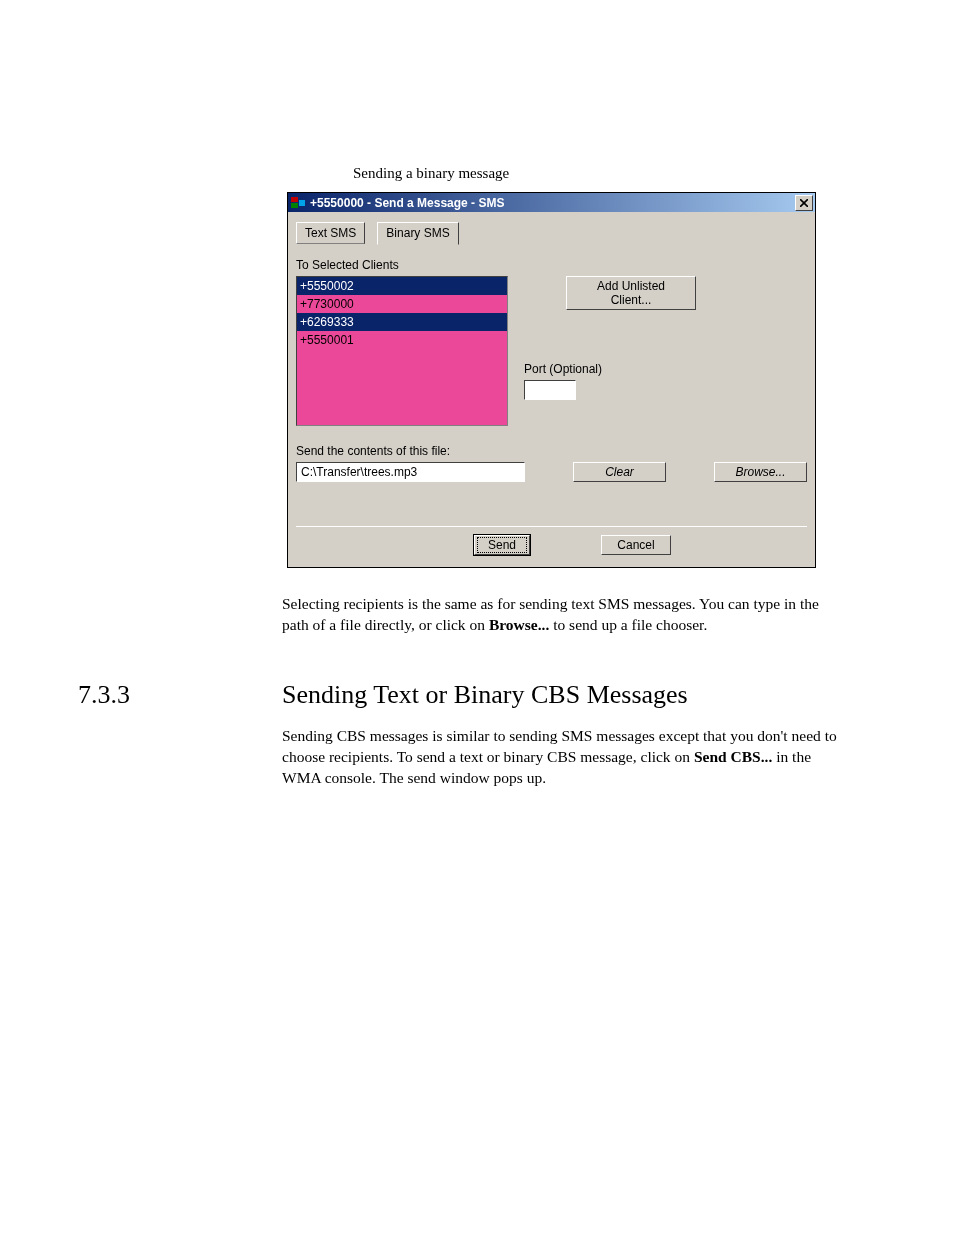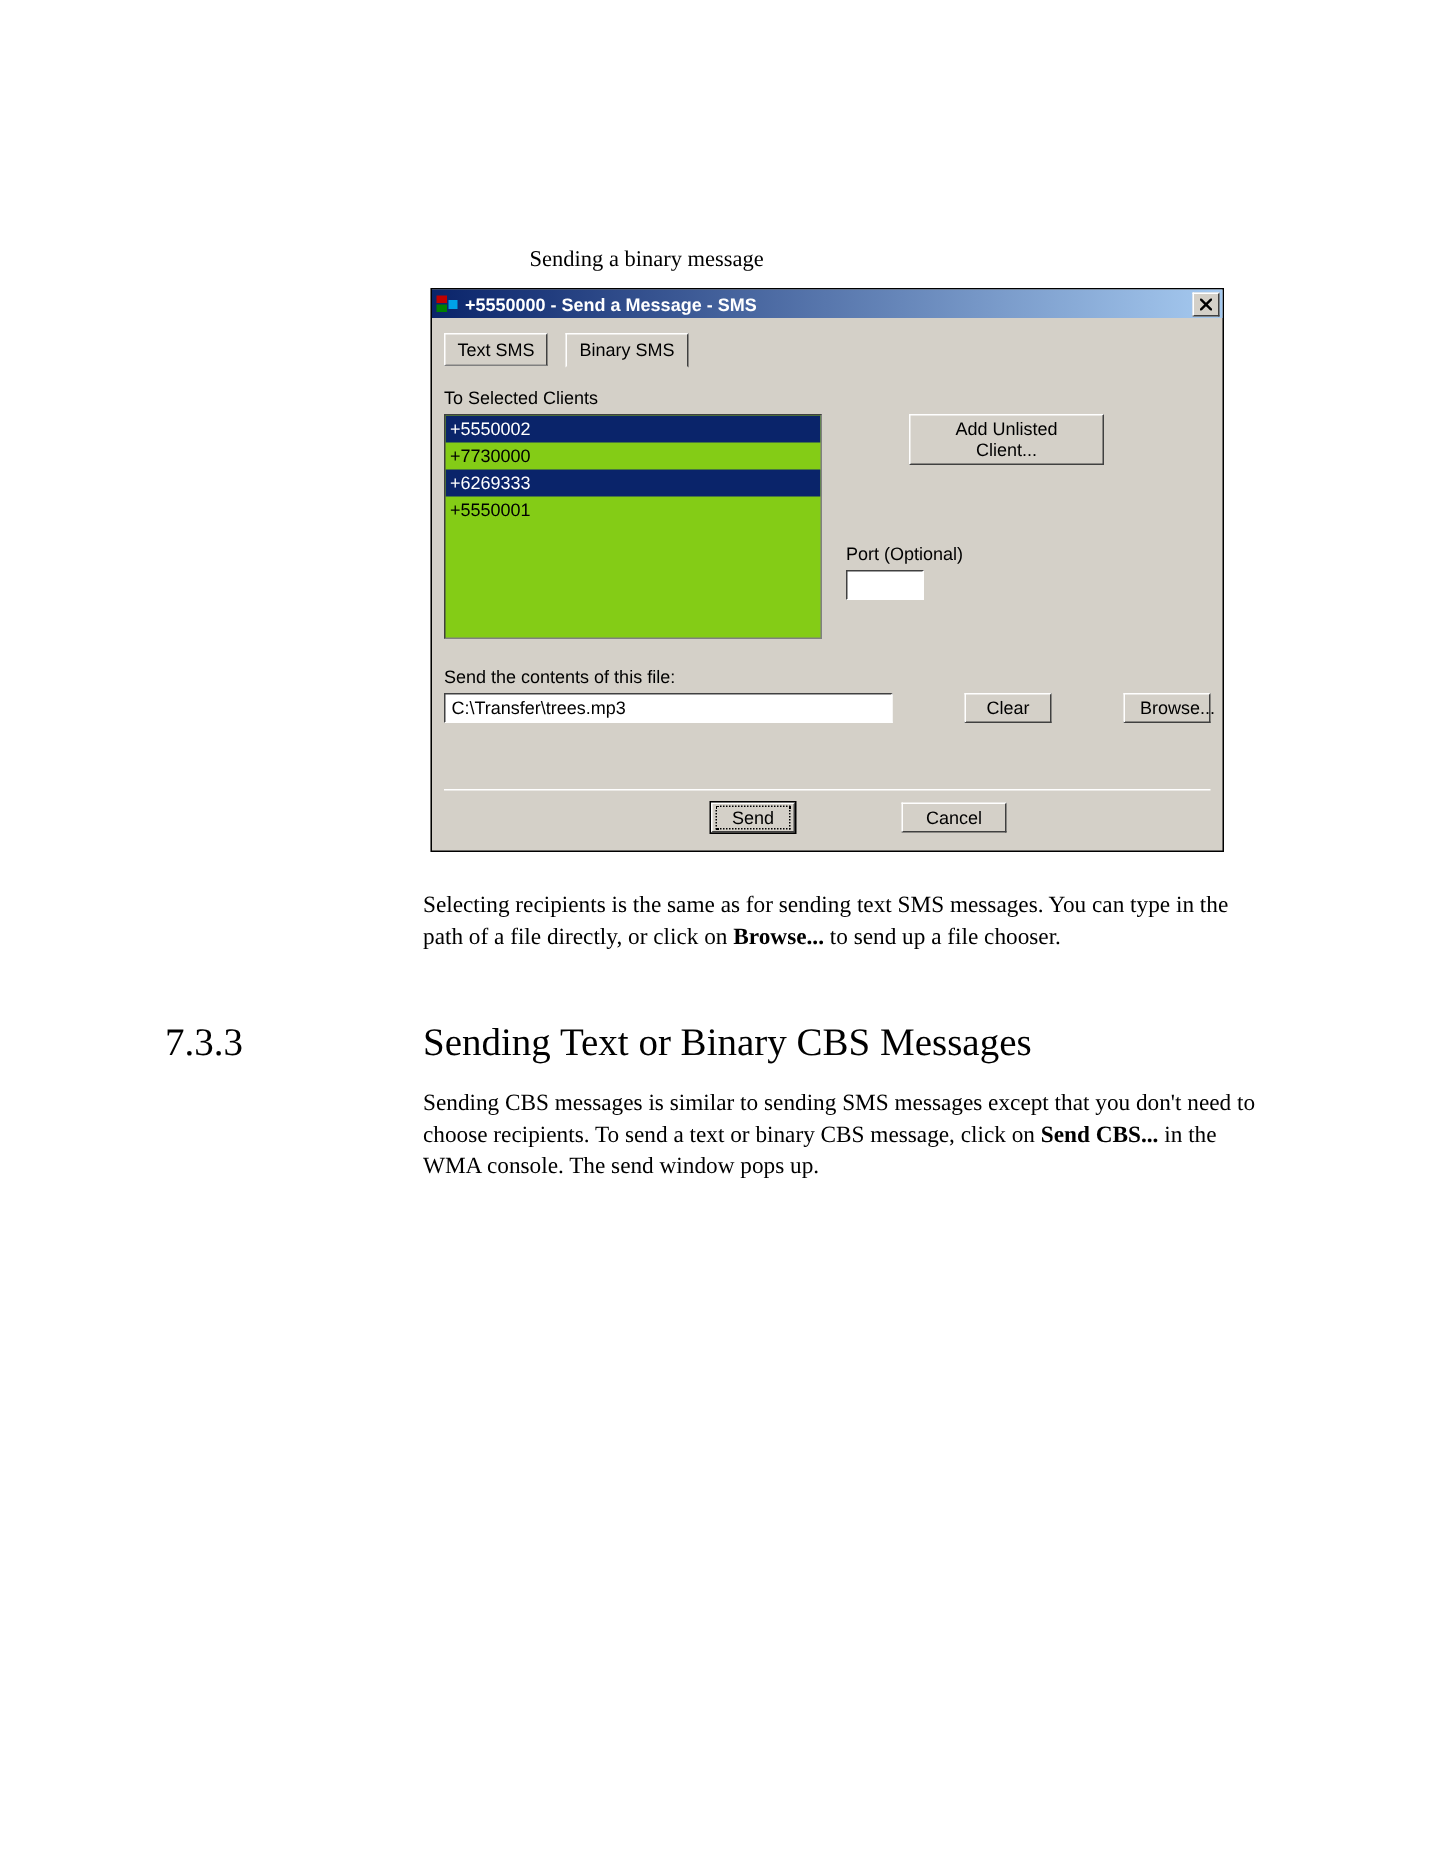--- a/index.html
+++ b/index.html
@@ -103,23 +103,23 @@
   }
   .label {
     font-size: 12px;
     margin-bottom: 4px;
   }
   .row {
     display: flex;
     align-items: flex-start;
   }
   .clients-list {
-    width: 252px;
+    width: 212px;
     height: 150px;
-    background: #84cc16;
+    background: #ec4899;
     border: 1px solid #808080;
     border-top-color: #404040;
     border-left-color: #404040;
     box-sizing: border-box;
     overflow: hidden;
   }
   .clients-list .item {
     padding: 1px 3px;
     font-size: 12px;
     line-height: 16px;
@@ -178,21 +178,22 @@
     border-top: 1px solid #404040;
     border-left: 1px solid #404040;
     border-right: 1px solid #fff;
     border-bottom: 1px solid #fff;
     box-sizing: border-box;
     padding: 2px 4px;
     font-family: Tahoma, sans-serif;
     font-size: 12px;
   }
   .file-row .win-button {
-    width: 58px;
+    width: 93px;
+    font-style: italic;
   }
   .dialog-footer {
     border-top: 1px solid #fff;
     margin-top: 44px;
     padding-top: 8px;
     display: flex;
     justify-content: center;
     gap: 29px;
     padding-bottom: 4px;
   }
@@ -212,21 +213,21 @@
     font-size: 15.5px;
     line-height: 1.35;
     margin-top: 26px;
   }
   .heading-row {
     display: flex;
     margin-top: 44px;
   }
   .heading-num {
     width: 282px;
-    padding-left: 110px;
+    padding-left: 78px;
     box-sizing: border-box;
     font-family: 'Palatino Linotype', Georgia, serif;
     font-size: 26px;
   }
   .heading-text {
     width: 556px;
     font-family: 'Palatino Linotype', Georgia, serif;
     font-size: 26px;
   }
 </style>

